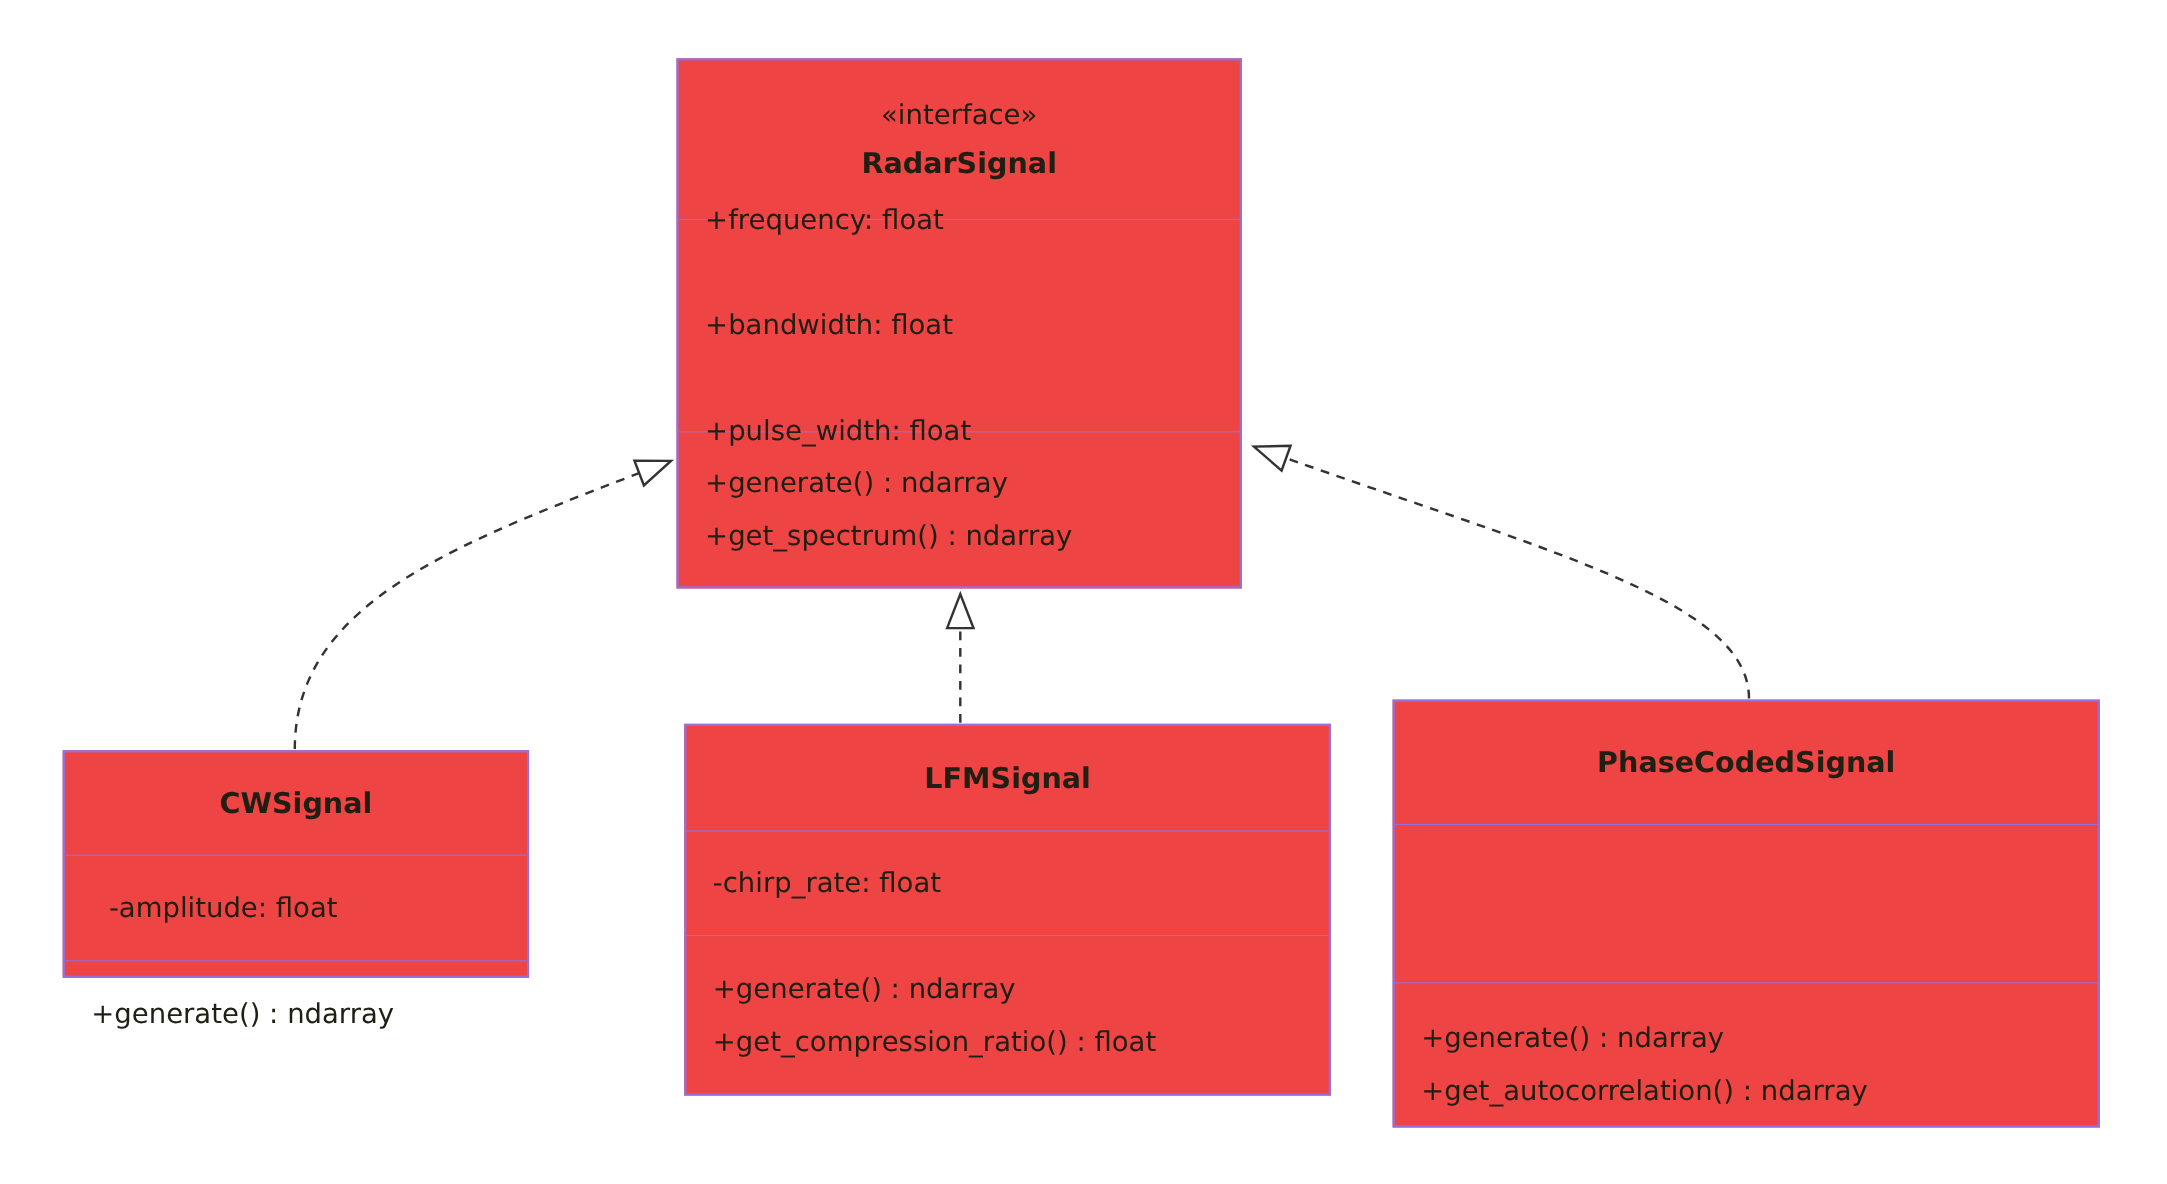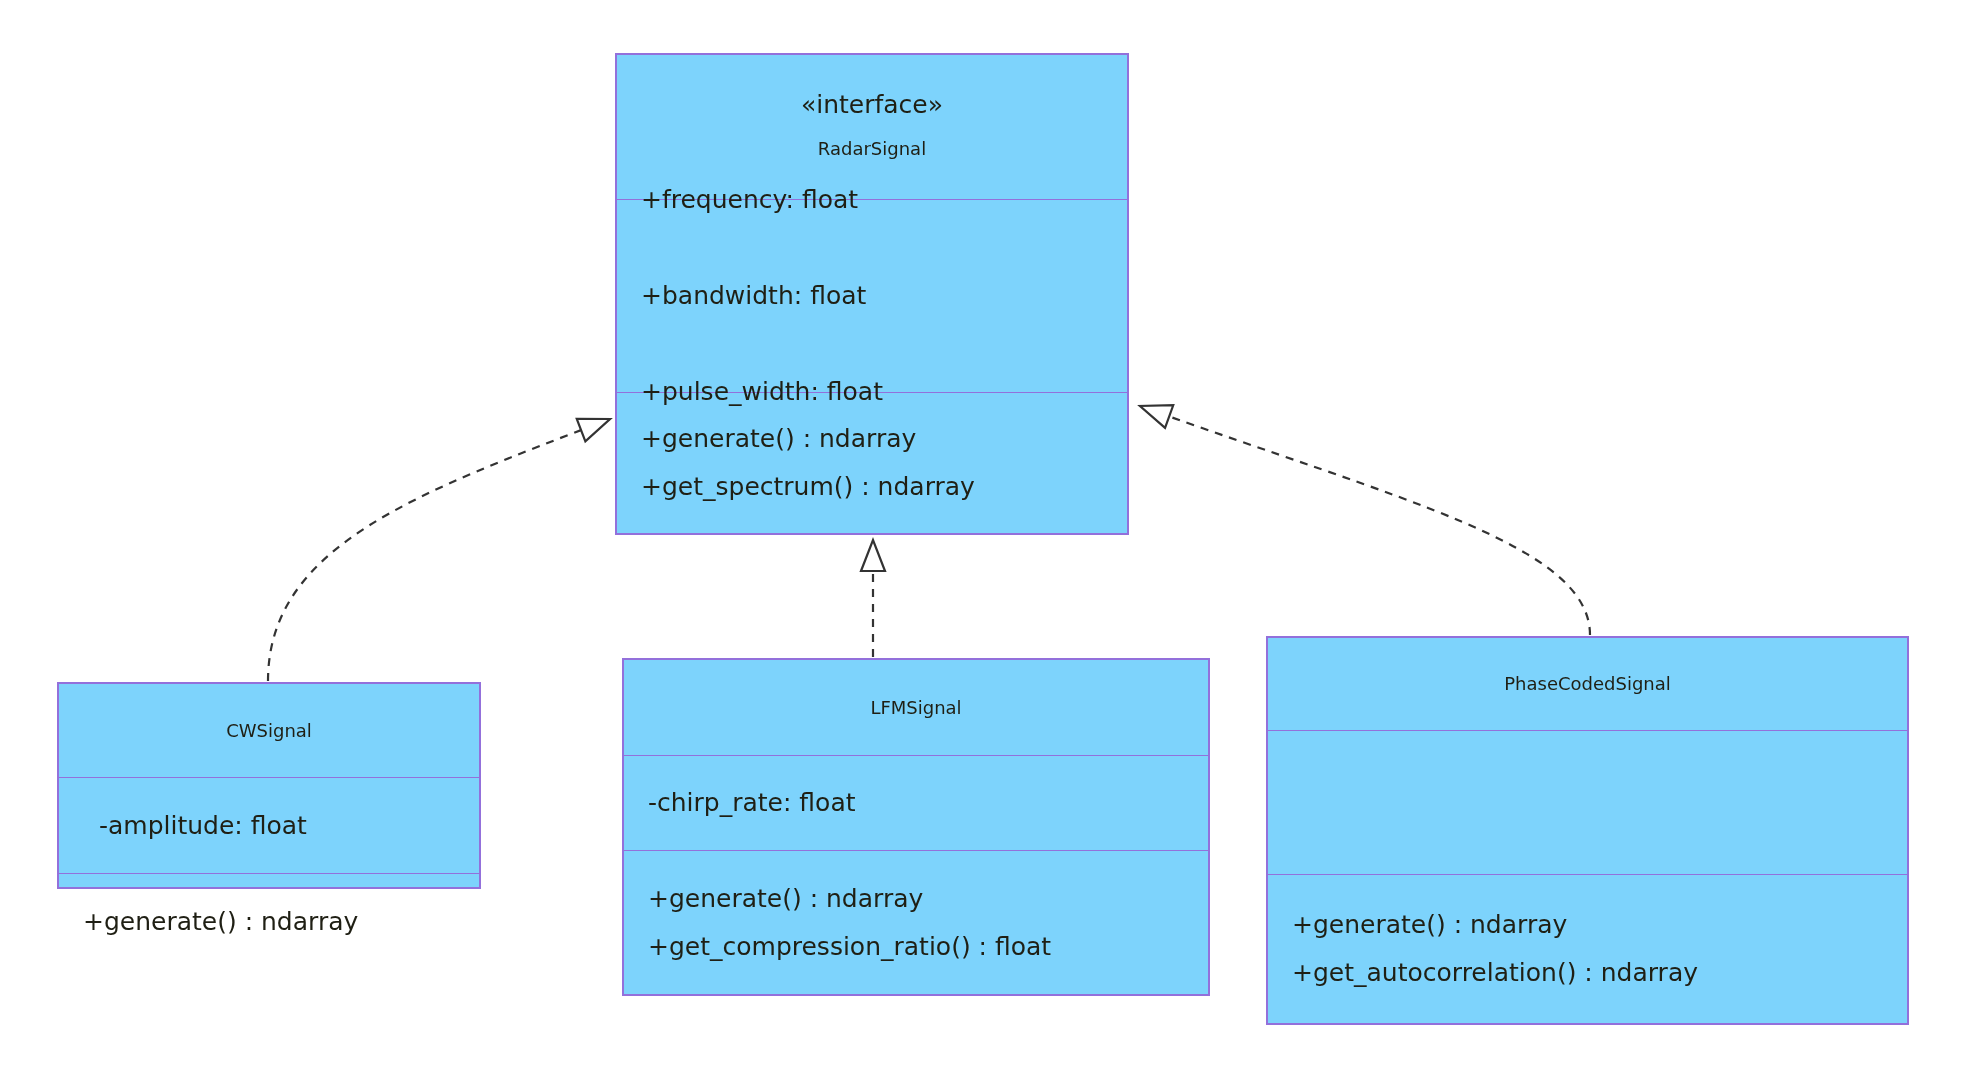--- a/index.html
+++ b/index.html
@@ -16,41 +16,41 @@
     overflow: hidden;
   }
   #relations-svg {
     position: absolute;
     left: 0; top: 0;
     width: 1970px;
     height: 1076px;
   }
   .class-box {
     position: absolute;
-    background: #7dd3fc;
+    background: #ef4444;
     border: 2px solid #9370DB;
     box-sizing: border-box;
     color: #1f1f14;
   }
   .box-header {
     display: flex;
     flex-direction: column;
     align-items: center;
     justify-content: center;
     border-bottom: 1.5px solid #9370DB;
     box-sizing: border-box;
   }
   .stereotype {
     font-size: 25px;
     line-height: 44px;
     color: #1f1f14;
   }
   .class-name {
-    font-size: 18px;
-    font-weight: normal;
+    font-size: 26px;
+    font-weight: bold;
     line-height: 44px;
     color: #1f1f14;
   }
   .members {
     display: flex;
     flex-direction: column;
     justify-content: center;
     box-sizing: border-box;
     padding-left: 24px;
   }
@@ -74,21 +74,21 @@
   #cw-header         { height: 94px; }
   #cw-attrs          { height: 96px; padding-left: 40px; }
   #cw-methods        { height: 95px; }
 
   #box-lfmsignal     { left: 580px;  top: 658px; width: 588px; height: 338px; margin-left: 42px; }
   #lfm-header        { height: 96px; }
   #lfm-attrs         { height: 95px; }
   #lfm-methods       { height: 143px; }
 
   #box-phasecoded    { left: 1266px; top: 636px; width: 643px; height: 389px; }
-  #pcs-header        { height: 93px; align-items: center; }
+  #pcs-header        { height: 112px; align-items: center; }
   #pcs-attrs         { height: 144px; }
   #pcs-methods       { height: 148px; }
 </style>
 </head>
 <body>
 
 <div id="stage">
 
   <svg id="relations-svg" viewBox="0 0 1970 1076" xmlns="http://www.w3.org/2000/svg">
     <defs>

